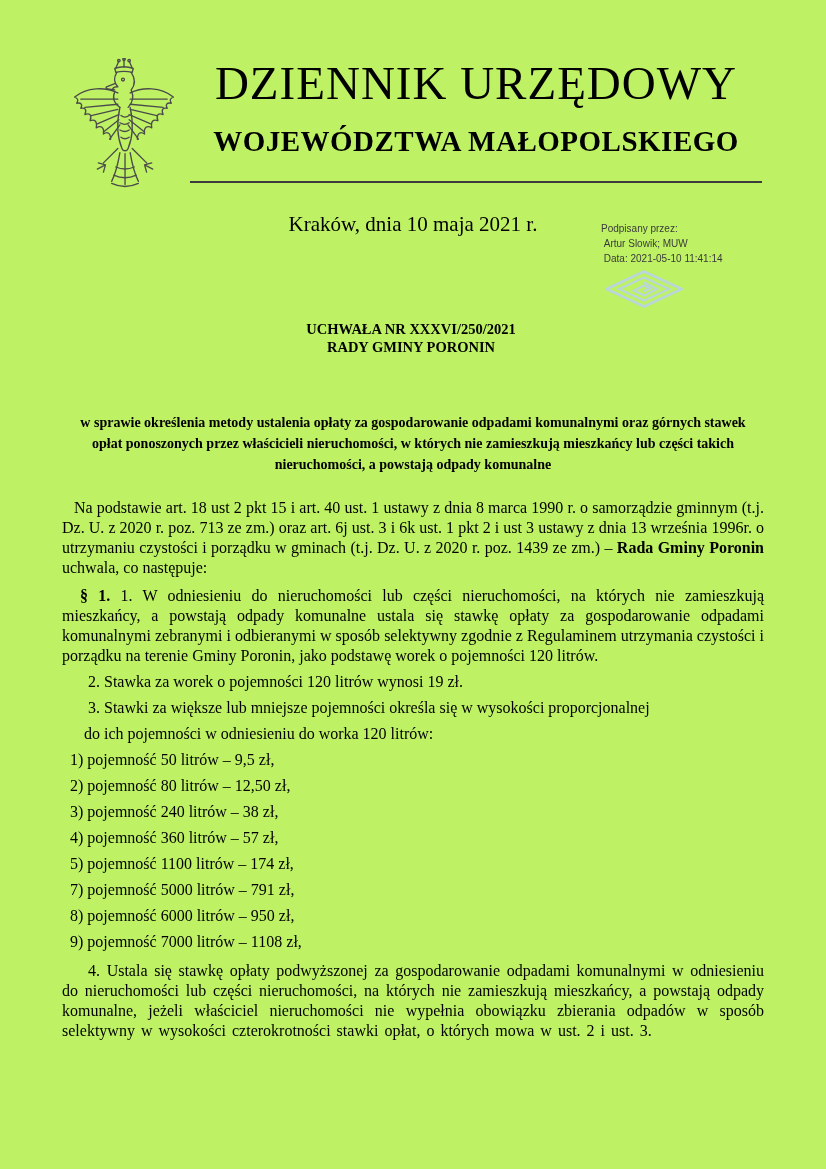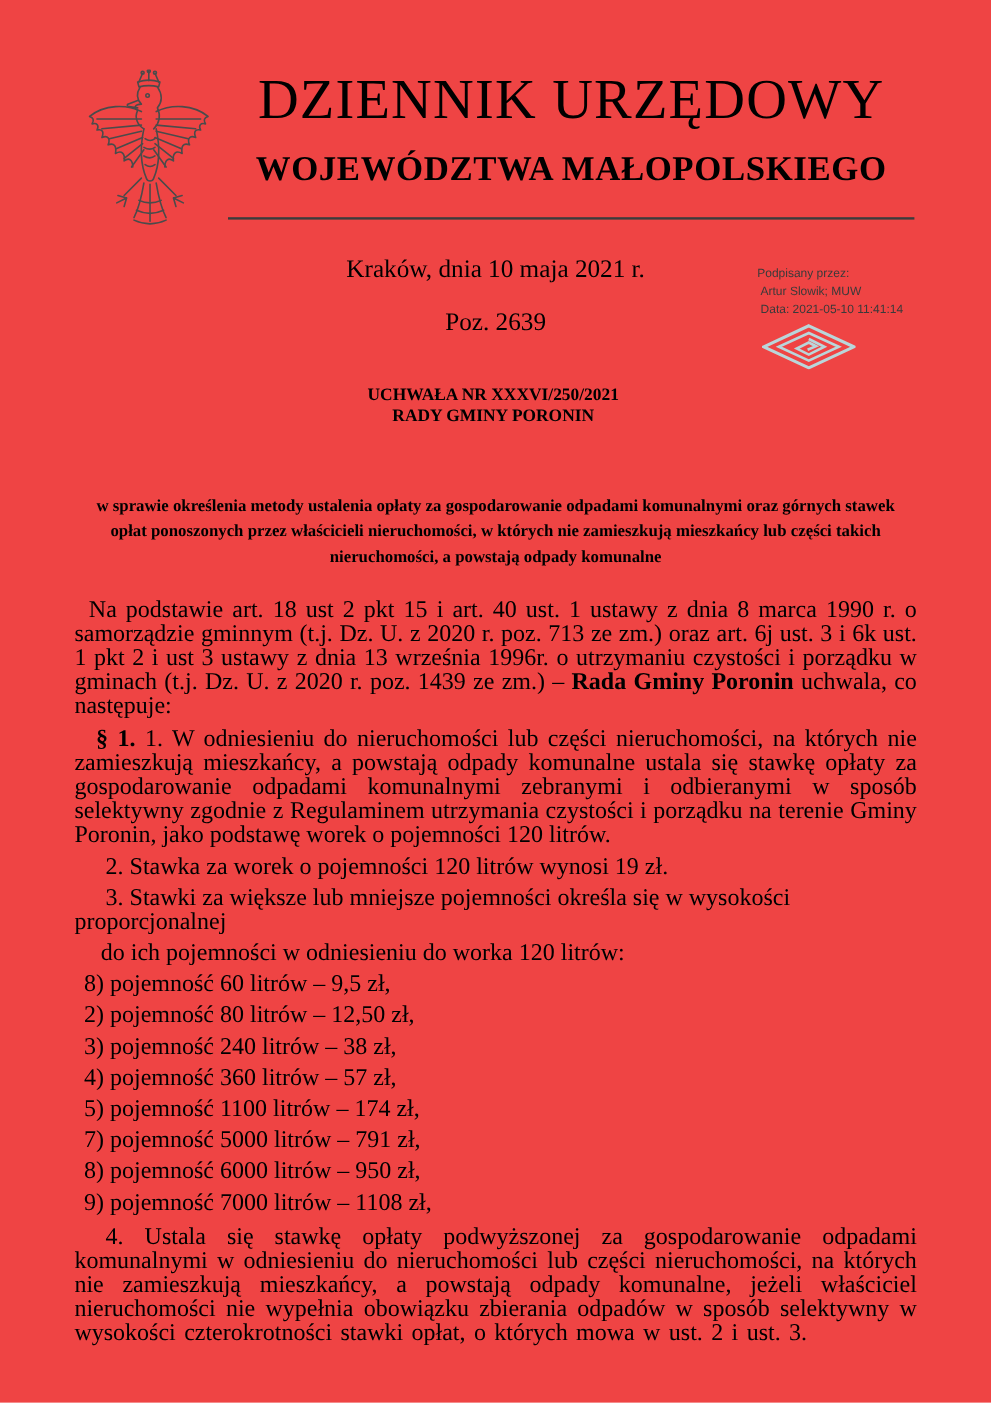--- a/index.html
+++ b/index.html
@@ -1,20 +1,20 @@
 <!DOCTYPE html>
 <html><head>
 <meta charset="utf-8">
 <style>
   * { margin:0; padding:0; box-sizing:border-box; }
   html,body { background:#ffffff; }
   .page {
     position:relative;
     width:826px; height:1169px;
-    background:#ef4444;
+    background:#bef264;
     color:#000000;
     font-family:"Liberation Serif", serif;
     overflow:hidden;
   }
   
   .eagle {
     position:absolute; left:66px; top:58px; width:116px; height:146px;
   }
   .masthead {
     position:absolute; left:190px; top:55px; width:572px; text-align:center;
@@ -31,21 +31,21 @@
   
   .dateline {
     position:absolute; top:212px; left:0; width:826px; text-align:center;
     font-size:21px; line-height:24px;
   }
   .poz {
     position:absolute; top:256px; left:0; width:826px; text-align:center;
     font-size:21px; line-height:24px;
   }
   .signature {
-    position:absolute; left:631px; top:221px; width:185px;
+    position:absolute; left:601px; top:221px; width:185px;
     font-family:"Liberation Sans", sans-serif;
     font-size:10px; line-height:15px; color:#3a3a3a;
   }
   .signature div { white-space:pre-wrap; }
   .stamp { display:block; margin:4px 0 0 4px; width:78px; height:38px; }
   
   .res-heading {
     position:absolute; top:320px; left:0; width:822px; text-align:center;
     font-weight:700; font-size:14.5px; line-height:18px;
   }
@@ -53,21 +53,21 @@
     position:absolute; top:373px; left:0; width:826px; text-align:center;
     font-size:14.5px; line-height:18px;
   }
   .subject {
     position:absolute; top:412px; left:66px; width:694px; text-align:center;
     font-weight:700; font-size:14px; line-height:21px;
   }
   
   .body-text {
     position:absolute; top:498px; left:62px; width:702px;
-    font-size:20px; line-height:20px;
+    font-size:16px; line-height:20px;
   }
   .jst { text-align:justify; }
   .p-legal   { text-indent:12px; }
   .p-par1    { margin-top:8px; text-indent:18px; }
   .p-ust     { margin-top:6px; text-indent:26px; }
   .p-cont    { margin-top:6px; text-indent:22px; }
   .p-item    { margin-top:6px; text-indent:8px; white-space:pre-wrap; }
   .p-ust4    { margin-top:9px; text-indent:26px; word-spacing:2px; }
   .b { font-weight:700; }
 </style>
@@ -107,21 +107,20 @@
     </g>
   </svg>
 
   <div class="masthead">
     <div class="masthead-title">DZIENNIK URZĘDOWY</div>
     <div class="masthead-subtitle">WOJEWÓDZTWA MAŁOPOLSKIEGO</div>
     <hr class="masthead-rule">
   </div>
 
   <div class="dateline">Kraków, dnia 10 maja 2021 r.</div>
-  <div class="poz">Poz. 2639</div>
 
   <div class="signature">
     <div>Podpisany przez:</div>
     <div> Artur Slowik; MUW</div>
     <div> Data: 2021-05-10 11:41:14</div>
     <svg class="stamp" viewBox="0 0 78 38" aria-hidden="true">
       <g fill="none" stroke="#b9d6da">
         <polygon points="39,1.5 76.5,19 39,36.5 1.5,19" stroke-width="2.6"></polygon>
         <polygon points="39,7.5 64,19 39,30.5 14,19" stroke-width="2.2"></polygon>
         <path d="M39 12.5 L52 19 L39 25.5 L29 20.5 L39 15.5 L45 18.5 L38 21.5" stroke-width="2.2"></path>
@@ -138,21 +137,21 @@
   <div class="body-text">
     <p class="jst p-legal"><span>Na podstawie art. 18 ust 2 pkt 15 i art. 40 ust. 1 ustawy z dnia 8 marca 1990 r. o samorządzie gminnym (t.j. Dz. U. z 2020 r. poz. 713 ze zm.) oraz art. 6j ust. 3 i 6k ust. 1 pkt 2 i ust 3 ustawy z dnia 13 września 1996r. o utrzymaniu czystości i porządku w gminach (t.j. Dz. U. z 2020 r. poz. 1439 ze zm.) – </span><span class="b">Rada Gminy Poronin</span><span> uchwala, co następuje:</span></p>
 
     <p class="jst p-par1"><span class="b">§ 1.</span><span> 1. W odniesieniu do nieruchomości lub części nieruchomości, na których nie zamieszkują mieszkańcy, a powstają odpady komunalne ustala się stawkę opłaty za gospodarowanie odpadami komunalnymi zebranymi i odbieranymi w sposób selektywny zgodnie z Regulaminem utrzymania czystości i porządku na terenie Gminy Poronin, jako podstawę worek o pojemności 120 litrów.</span></p>
 
     <p class="p-ust">2. Stawka za worek o pojemności 120 litrów wynosi 19 zł.</p>
     <p class="p-ust">3. Stawki za większe lub mniejsze pojemności określa się w wysokości proporcjonalnej</p>
     <p class="p-cont">do ich pojemności w odniesieniu do worka 120 litrów:</p>
 
     <div>
-      <p class="p-item">8) pojemność 60 litrów – 9,5 zł,</p>
+      <p class="p-item">1) pojemność 50 litrów – 9,5 zł,</p>
       <p class="p-item">2) pojemność 80 litrów – 12,50 zł,</p>
       <p class="p-item">3) pojemność 240 litrów – 38 zł,</p>
       <p class="p-item">4) pojemność 360 litrów – 57 zł,</p>
       <p class="p-item">5) pojemność 1100 litrów – 174 zł,</p>
       <p class="p-item">7) pojemność 5000 litrów – 791 zł,</p>
       <p class="p-item">8) pojemność 6000 litrów – 950 zł,</p>
       <p class="p-item">9) pojemność 7000 litrów – 1108 zł,</p>
     </div>
 
     <p class="jst p-ust4">4. Ustala się stawkę opłaty podwyższonej za gospodarowanie odpadami komunalnymi w odniesieniu do nieruchomości lub części nieruchomości, na których nie zamieszkują mieszkańcy, a powstają odpady komunalne, jeżeli właściciel nieruchomości nie wypełnia obowiązku zbierania odpadów w sposób selektywny w wysokości czterokrotności stawki opłat, o których mowa w ust. 2 i ust. 3.</p>

